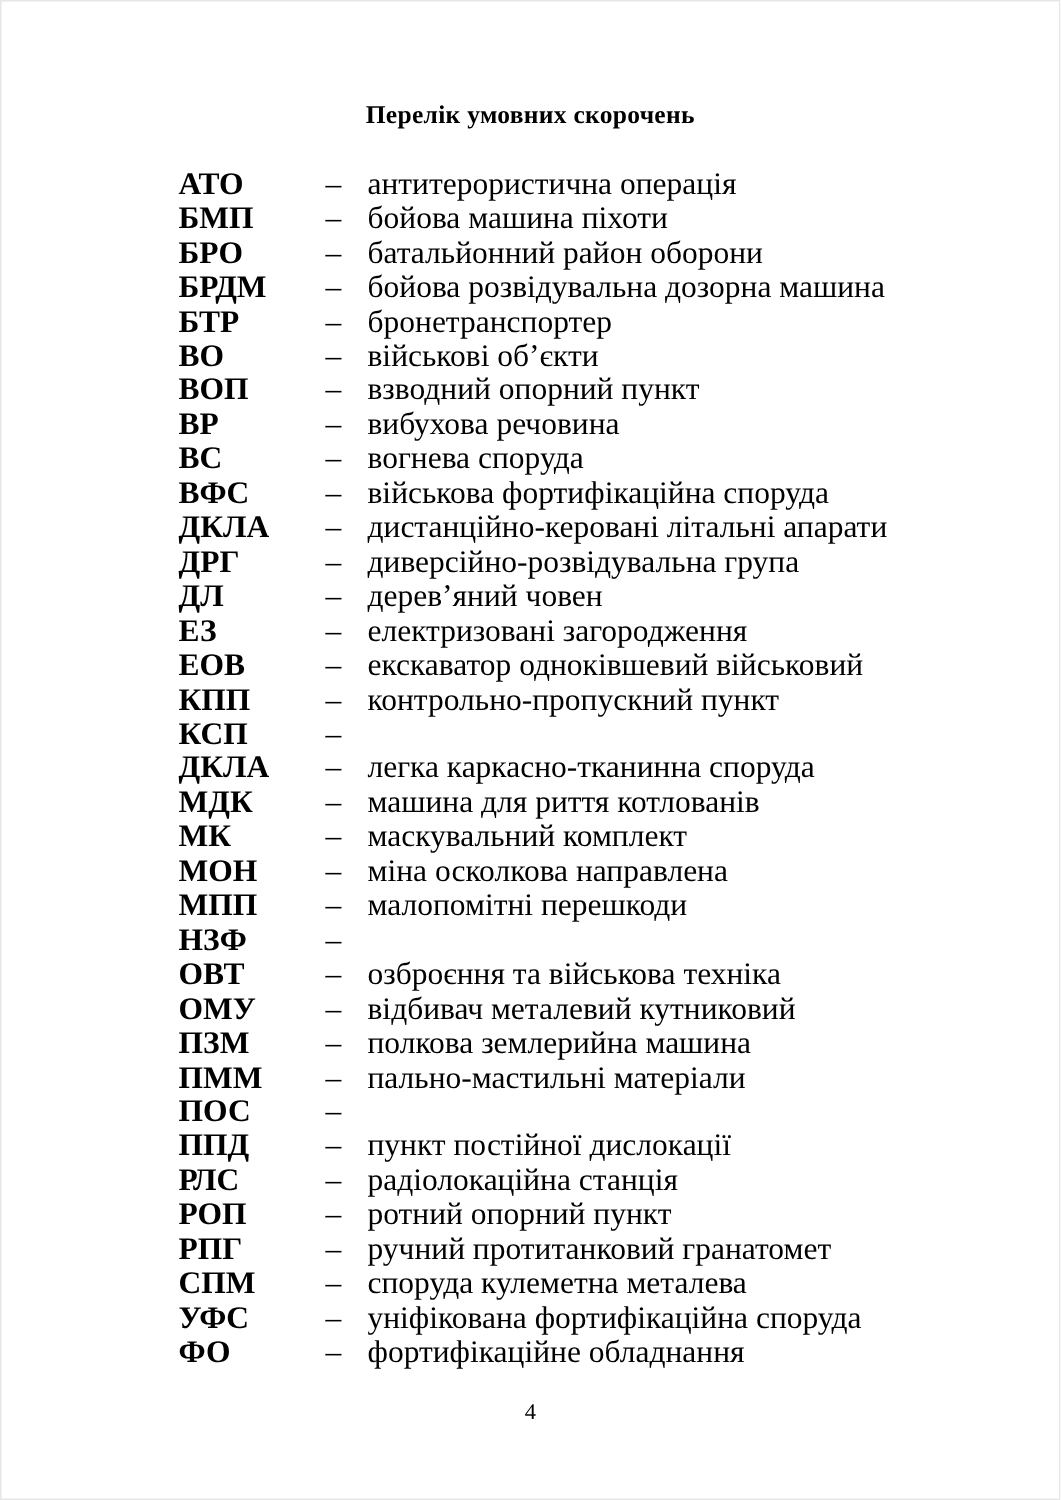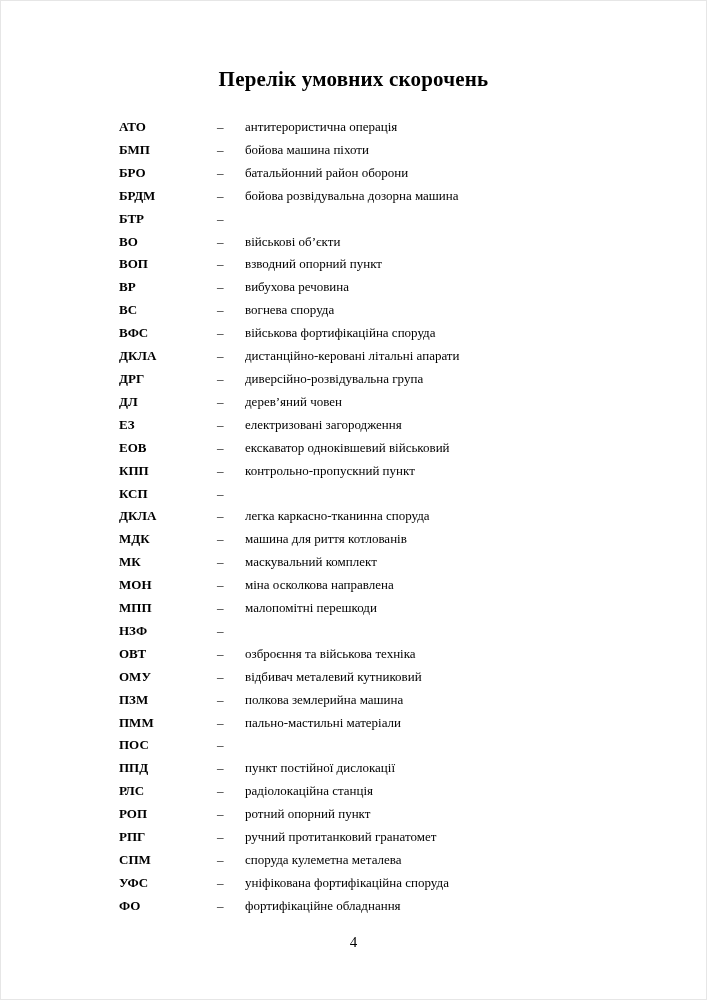--- a/index.html
+++ b/index.html
@@ -17,32 +17,32 @@
   }
   .page {
     position: absolute;
     inset: 0;
     box-sizing: border-box;
     border: 1px solid #e6e6e6;
     background: #ffffff;
   }
   .title {
     margin: 66px 0 0 0;
-    font-size: 21px;
+    font-size: 17px;
     font-weight: bold;
     text-align: center;
     letter-spacing: 0.2px;
   }
   .list {
     margin: 24px 0 0 118px;
   }
   .row {
     display: grid;
     grid-template-columns: 98px 28px auto;
-    font-size: 13px;
+    font-size: 21px;
     line-height: 22.9px;
     white-space: nowrap;
   }
   .abbr {
     font-weight: bold;
   }
   .dash {
     font-weight: normal;
   }
   .def {
@@ -80,20 +80,21 @@
         <span class="def">батальйонний район оборони</span>
       </div>
       <div class="row">
         <span class="abbr">БРДМ</span>
         <span class="dash">–</span>
         <span class="def">бойова розвідувальна дозорна машина</span>
       </div>
       <div class="row">
         <span class="abbr">БТР</span>
         <span class="dash">–</span>
+        <span class="def">бронетранспортер</span>
       </div>
       <div class="row">
         <span class="abbr">ВО</span>
         <span class="dash">–</span>
         <span class="def">військові об’єкти</span>
       </div>
       <div class="row">
         <span class="abbr">ВОП</span>
         <span class="dash">–</span>
         <span class="def">взводний опорний пункт</span>

